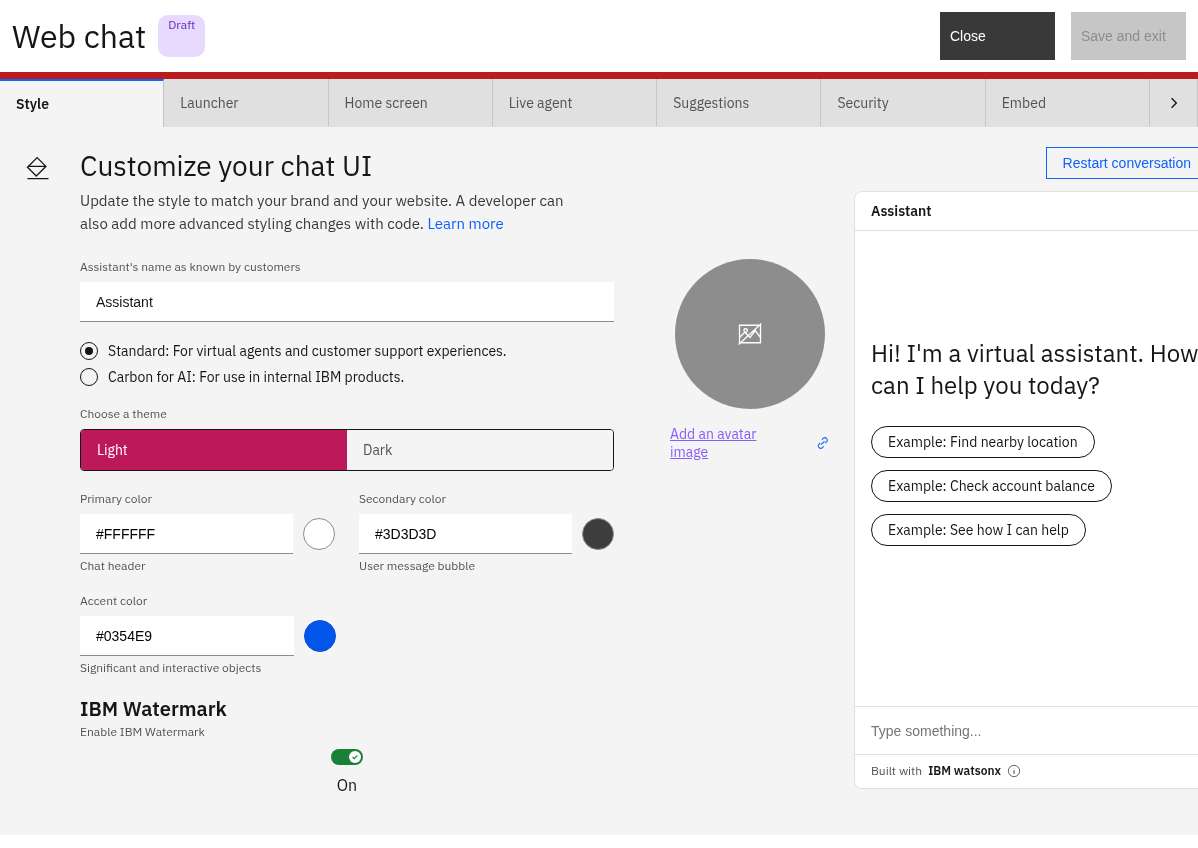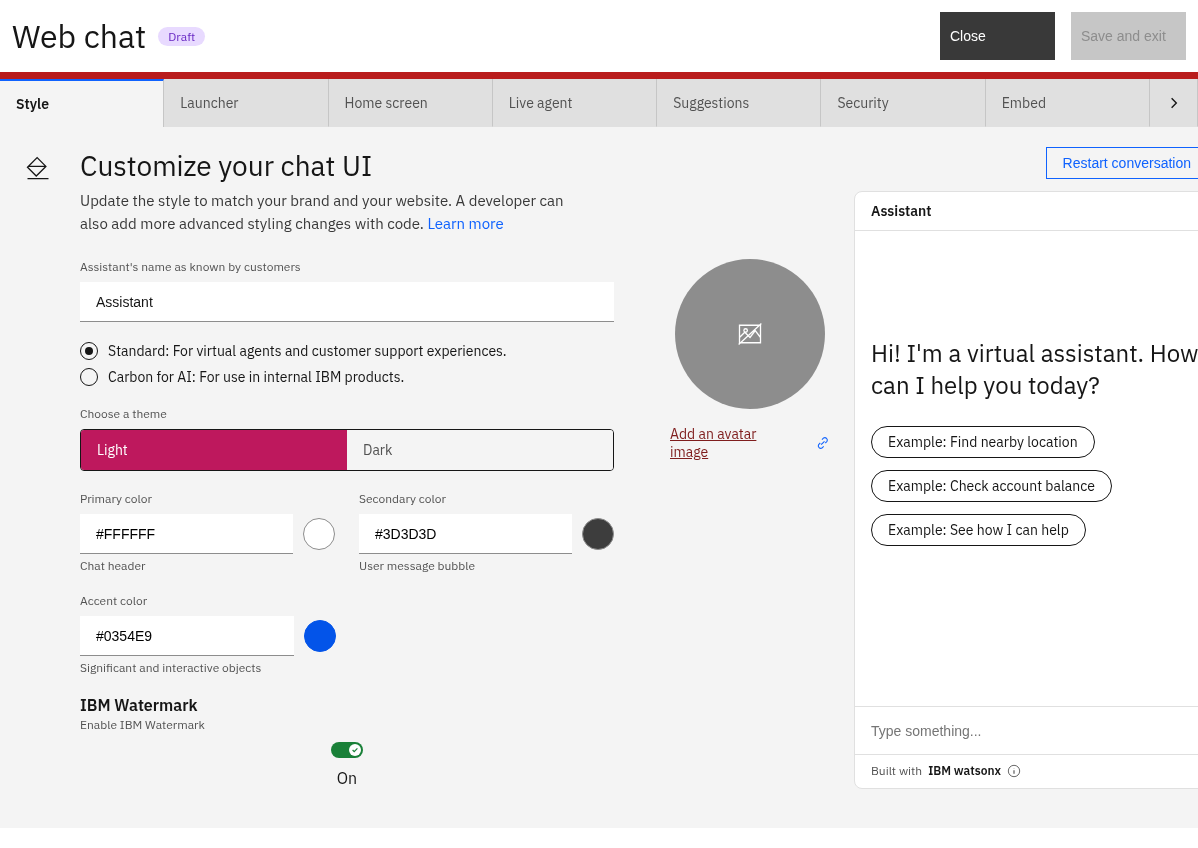--- a/index.html
+++ b/index.html
@@ -1,19 +1,19 @@
 <!DOCTYPE html>
 <html><head>
   <meta charset="utf-8">
   <style>
     * { box-sizing: border-box; margin: 0; padding: 0; }
     body { font-family: "IBM Plex Sans", -apple-system, BlinkMacSystemFont, "Segoe UI", Helvetica, Arial, sans-serif; background: #fff; color: #161616; width: 1198px; }
     
     .header { display: flex; align-items: center; justify-content: space-between; padding: 12px 12px 12px 12px; }
-    .header-left { display: flex; align-items: center; gap: 12px; }
+    .header-left { display: flex; gap: 12px; }
     .page-title { font-size: 32px; font-weight: 400; letter-spacing: 0; }
     .badge { background: #e8daff; color: #6929c4; font-size: 12px; padding: 2px 10px; border-radius: 10px; }
     .header-right { display: flex; gap: 16px; }
     .btn { height: 48px; padding: 0 10px; font-size: 14px; border: none; cursor: pointer; display: inline-flex; align-items: center; justify-content: flex-start; min-width: 115px;}
     .btn-close { background: #393939; color: #fff; }
     .btn-save { background: #c6c6c6; color: #8d8d8d; cursor: default; }
 
     .tabs { display: flex; border-top: 7px solid #b91c1c; }
     .tab { flex: 1; height: 48px; display: flex; align-items: center; padding: 0 16px; font-size: 14px; color: #525252; background: #e0e0e0; border-right: 1px solid #c6c6c6; cursor: pointer; border-bottom: 1px solid #e0e0e0; }
     .tab.active { background: #f4f4f4; color: #161616; border-top: 2px solid #0f62fe; border-bottom: none; font-weight: 600; }
@@ -50,29 +50,29 @@
 
     .colors-row { display: flex; gap: 24px; }
     .color-field { flex: 1; }
     .color-input-wrap { display: flex; align-items: center; gap: 10px; }
     .color-text { flex: 1; height: 40px; background: #fff; border: none; border-bottom: 1px solid #8d8d8d; padding: 0 16px; font-size: 14px; }
     .swatch { width: 32px; height: 32px; border-radius: 50%; border: 1px solid #8d8d8d; flex-shrink: 0; }
     .swatch.primary { background: #ffffff; }
     .swatch.secondary { background: #3d3d3d; }
     .swatch.accent { background: #0354e9; border-color: #0354e9; }
 
-    .watermark-title { font-size: 16px; font-weight: 600; margin-bottom: 2px; }
+    .watermark-title { font-size: 20px; font-weight: 600; margin-bottom: 2px; }
     .toggle-row { display: flex; align-items: center; gap: 10px; margin-top: 10px; flex-direction: column; }
     .toggle { width: 32px; height: 16px; background: #198038; border-radius: 12px; position: relative; }
     .toggle-knob { position: absolute; right: 2px; top: 2px; width: 12px; height: 12px; background: #fff; border-radius: 50%; display:flex; align-items:center; justify-content:center; }
     .toggle-check { width: 8px; height: 8px; }
 
     .avatar-circle { width: 150px; height: 150px; background: #8d8d8d; border-radius: 50%; display: flex; align-items: center; justify-content: center; margin-bottom: 16px; }
     .avatar-icon { width: 28px; height: 28px; stroke: #fff; }
-    .avatar-link { color: #7f1d1d; font-size: 14px; display: inline-flex; align-items: center; gap: 22px; }
+    .avatar-link { color: #8b5cf6; font-size: 14px; display: inline-flex; align-items: center; gap: 22px; }
 
     .right-col { width: 380px; flex-shrink: 0; }
     .restart-wrap { display: flex; justify-content: flex-end; margin-bottom: 12px; }
     .restart-btn { border: 1px solid #0f62fe; color: #0f62fe; background: transparent; height: 32px; padding: 0 16px; font-size: 14px; display: inline-flex; align-items: center; gap: 12px; cursor: pointer; }
 
     .chat-preview { background: #fff; border: 1px solid #e0e0e0; border-radius: 8px; display: flex; flex-direction: column; height: 598px; overflow: hidden; }
     .chat-header { padding: 10px 16px; border-bottom: 1px solid #e0e0e0; font-size: 14px; font-weight: 600; }
     .chat-body { flex: 1; padding: 16px 16px; display: flex; flex-direction: column; }
     .welcome-msg { font-size: 24px; line-height: 1.35; margin: 90px 0 24px 0; }
     .suggestions { display: flex; flex-direction: column; gap: 12px; align-items: flex-start; }

